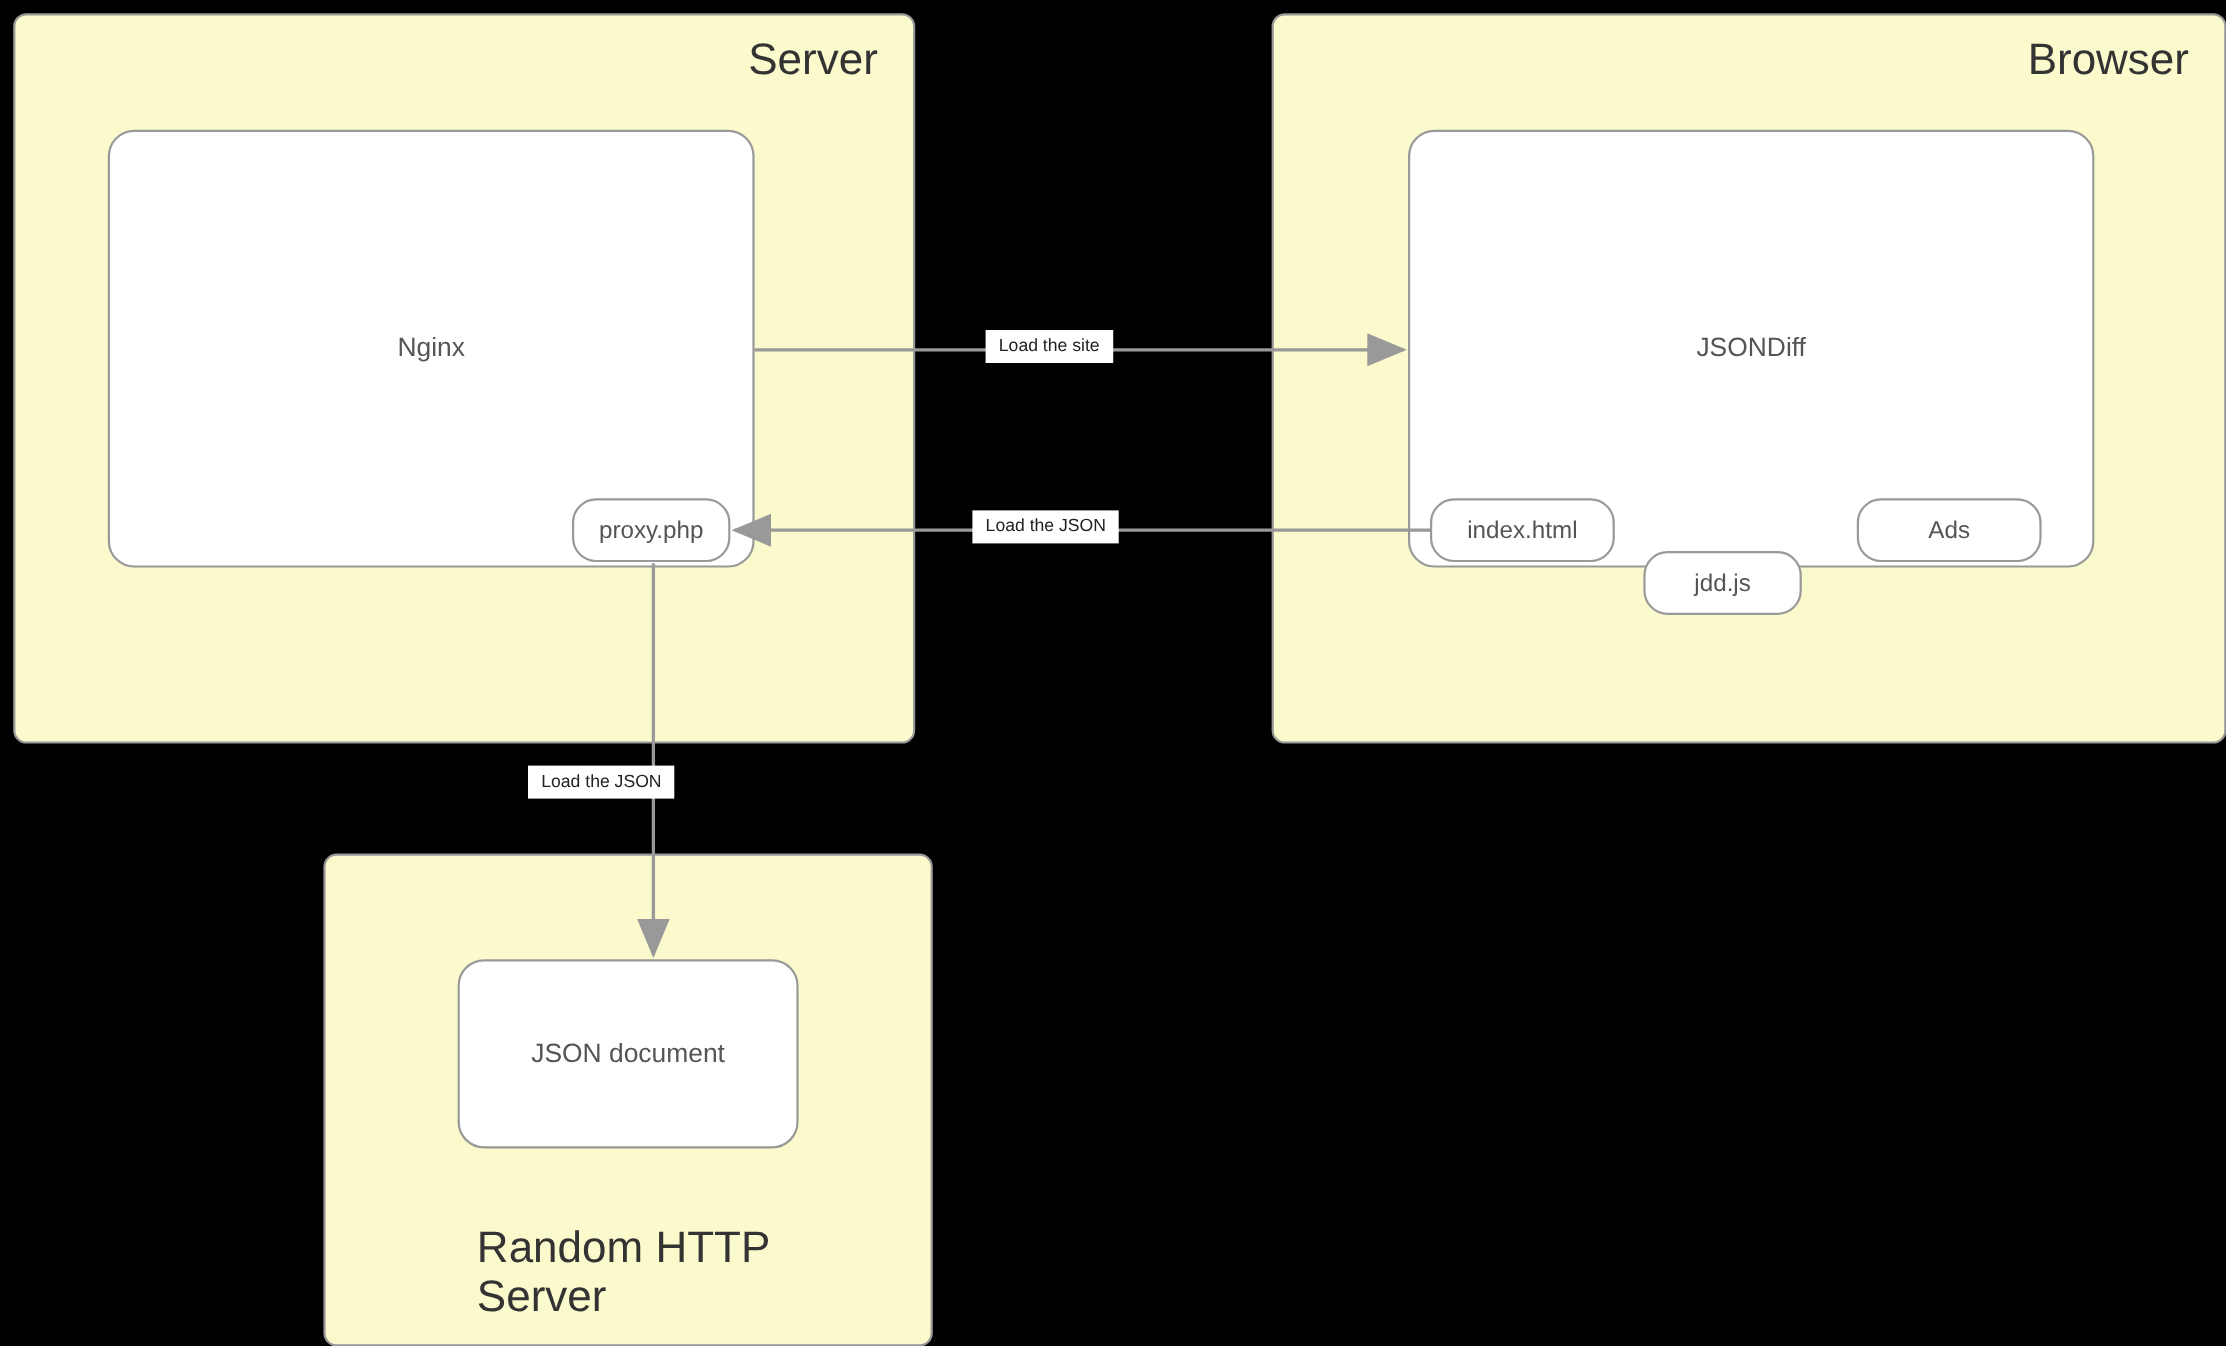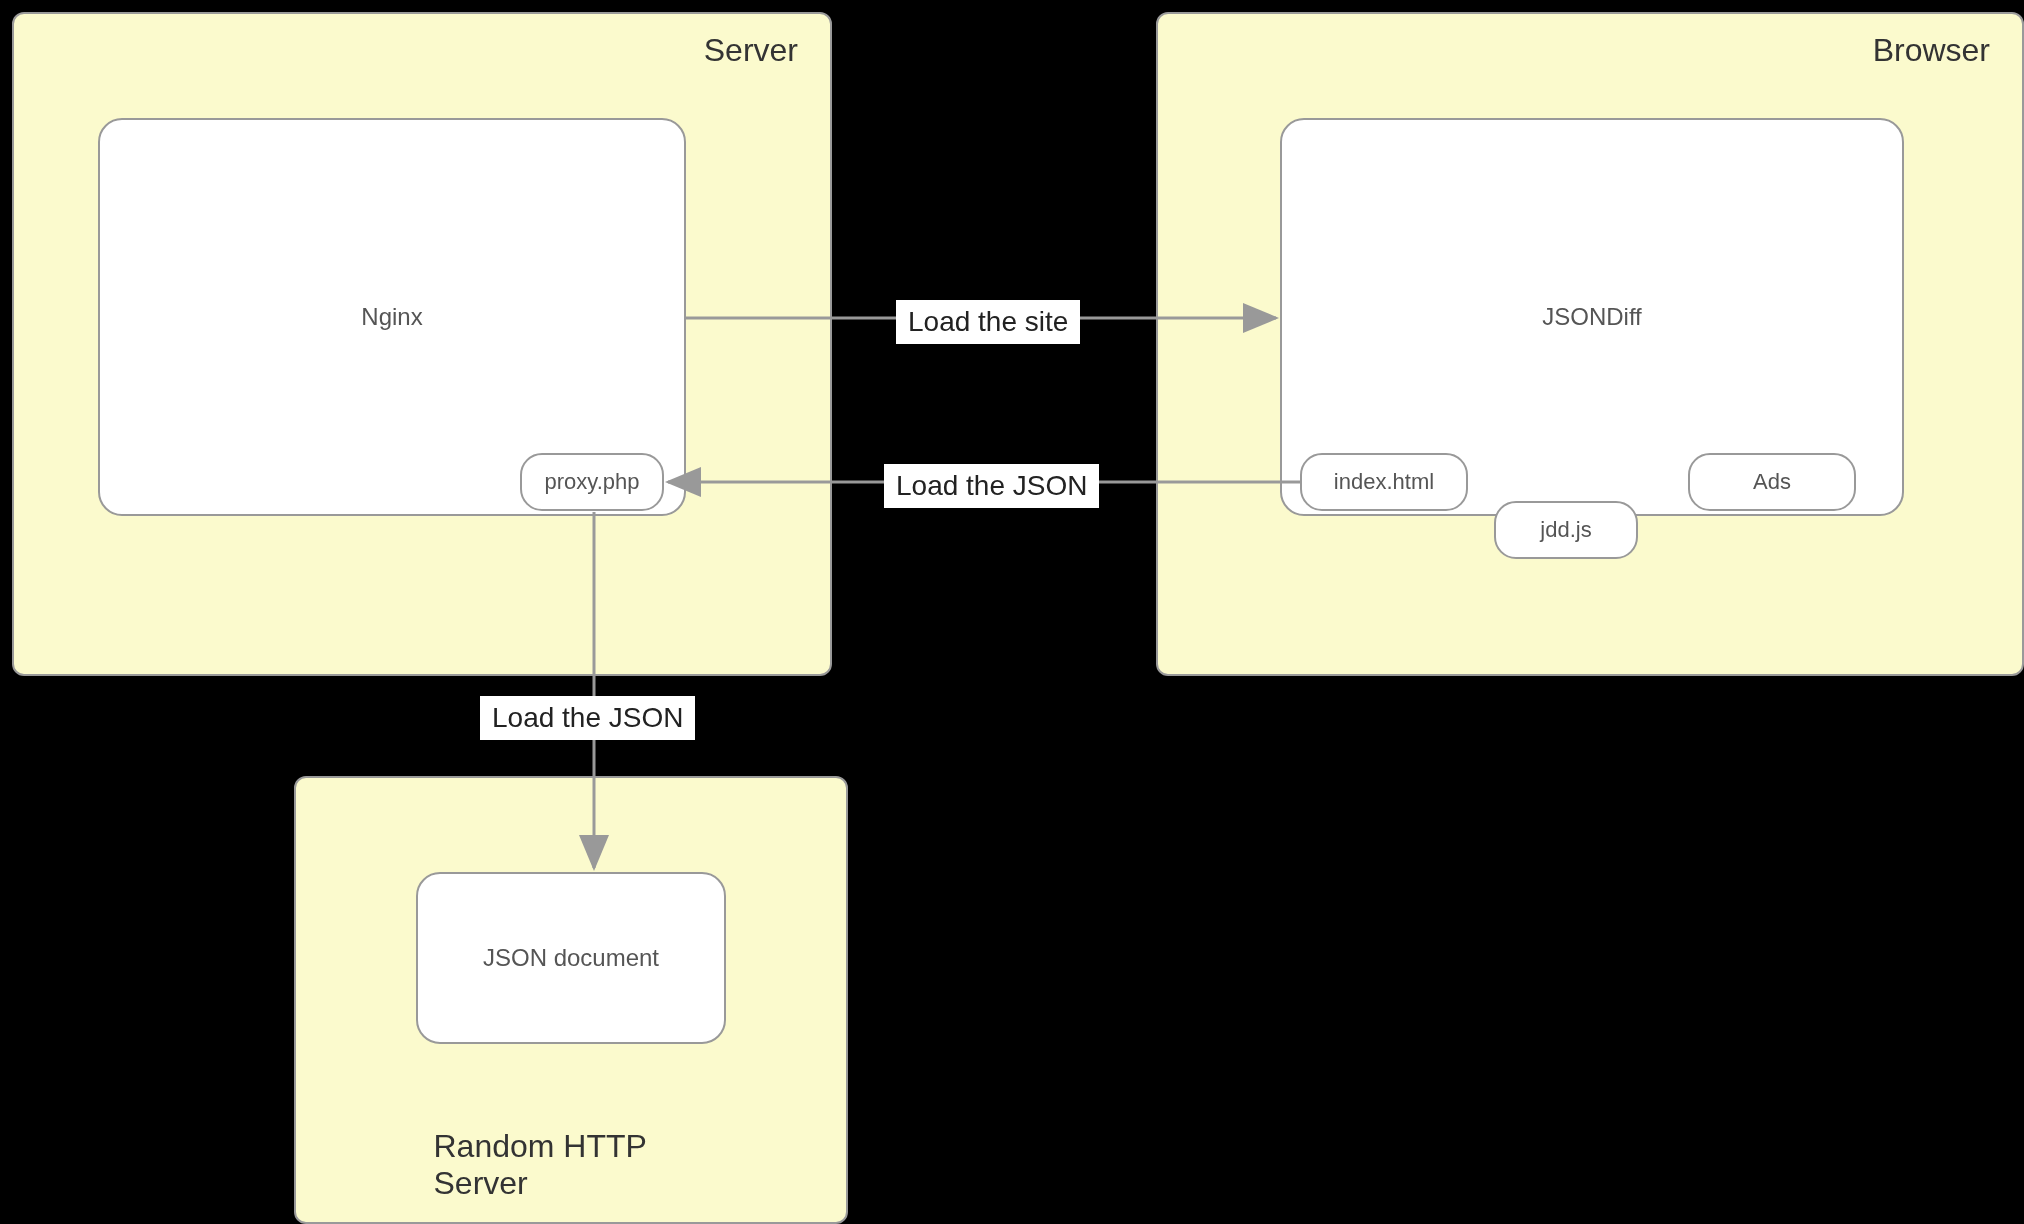--- a/index.html
+++ b/index.html
@@ -15,21 +15,21 @@
       font-family: -apple-system, BlinkMacSystemFont, "Segoe UI", Helvetica, Arial, sans-serif;
     }
     .container-box {
       position: absolute;
       background: #fbfacd;
       border: 2px solid #999;
       border-radius: 12px;
     }
     .container-title {
       position: absolute;
-      font-size: 32px;
+      font-size: 40px;
       color: #333;
       font-weight: 400;
     }
     .node-box {
       position: absolute;
       background: #fff;
       border: 2px solid #999;
       border-radius: 24px;
       display: flex;
       align-items: center;
@@ -45,21 +45,21 @@
       display: flex;
       align-items: center;
       justify-content: center;
       font-size: 22px;
       color: #555;
     }
     .edge-label {
       position: absolute;
       background: #fff;
       padding: 6px 12px;
-      font-size: 28px;
+      font-size: 16px;
       color: #222;
       white-space: nowrap;
     }
     svg.arrows {
       position: absolute;
       left: 0;
       top: 0;
       width: 2024px;
       height: 1224px;
       pointer-events: none;

